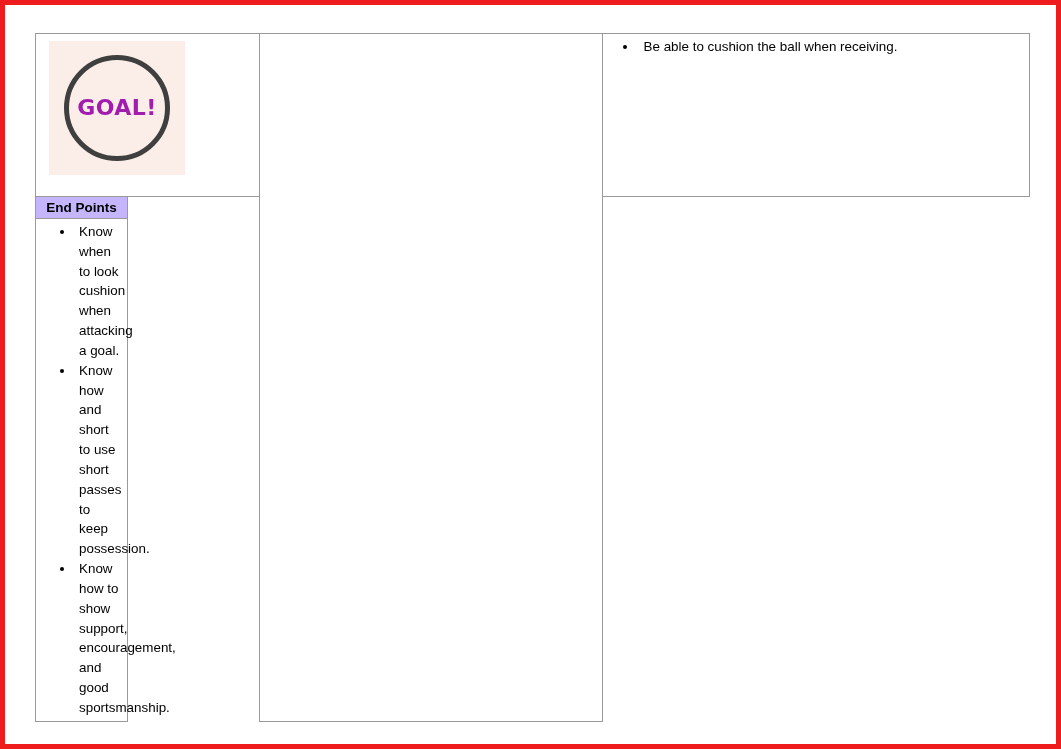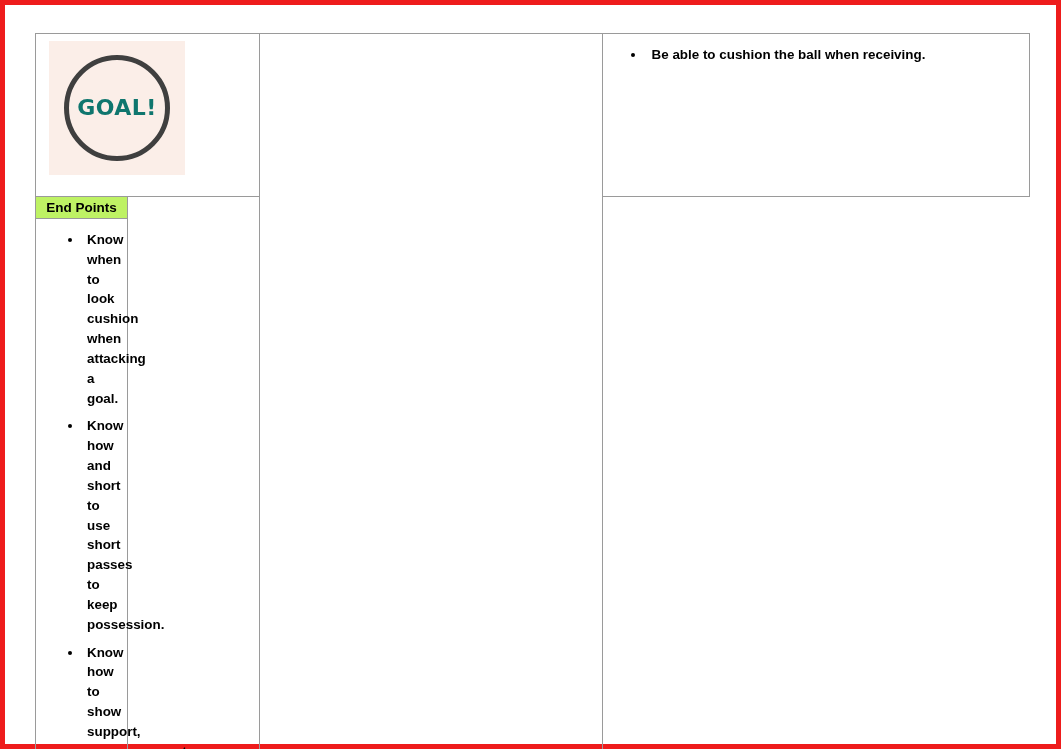--- a/index.html
+++ b/index.html
@@ -41,37 +41,37 @@
     padding: 3px 5px;
   }
 
   
   .col-year   { width: 92px; }
   .col-unit   { width: 132px; }
   .col-content{ width: 342px; }
   .col-skills { width: 427px; }
 
   .endpoints-bar {
-    background: #bef264;
+    background: #c4b5fd;
     text-align: center;
     font-weight: bold;
     font-size: 13.5px;
     padding: 3px 0;
   }
 
   ul.bul {
     margin: 0;
     padding: 0 0 0 34px;
     list-style-type: disc;
   }
   ul.bul li {
-    font-weight: bold;
+    font-weight: normal;
     font-size: 13.4px;
     line-height: 1.42;
-    margin: 8px;
+    margin: 0;
     padding-left: 4px;
   }
   ul.bul.tight li { line-height: 1.48; }
 
   .skills-cell ul.bul { padding-left: 30px; }
   .skills-cell ul.bul li { padding-left: 6px; }
 
   
   .logo-cell {
     padding: 0;
@@ -93,21 +93,21 @@
     border: 5px solid #3f3f3f;
     border-radius: 50%;
     display: flex;
     align-items: center;
     justify-content: center;
   }
   .goal-word {
     font-family: "DejaVu Sans", sans-serif;
     font-weight: bold;
     font-size: 22px;
-    color: #0f766e;
+    color: #a21caf;
     letter-spacing: 0.5px;
     transform: translateY(-1px);
     text-align: right;
   }
 </style>
 </head>
 <body>
 
 <div class="page">
   <div class="inner">

